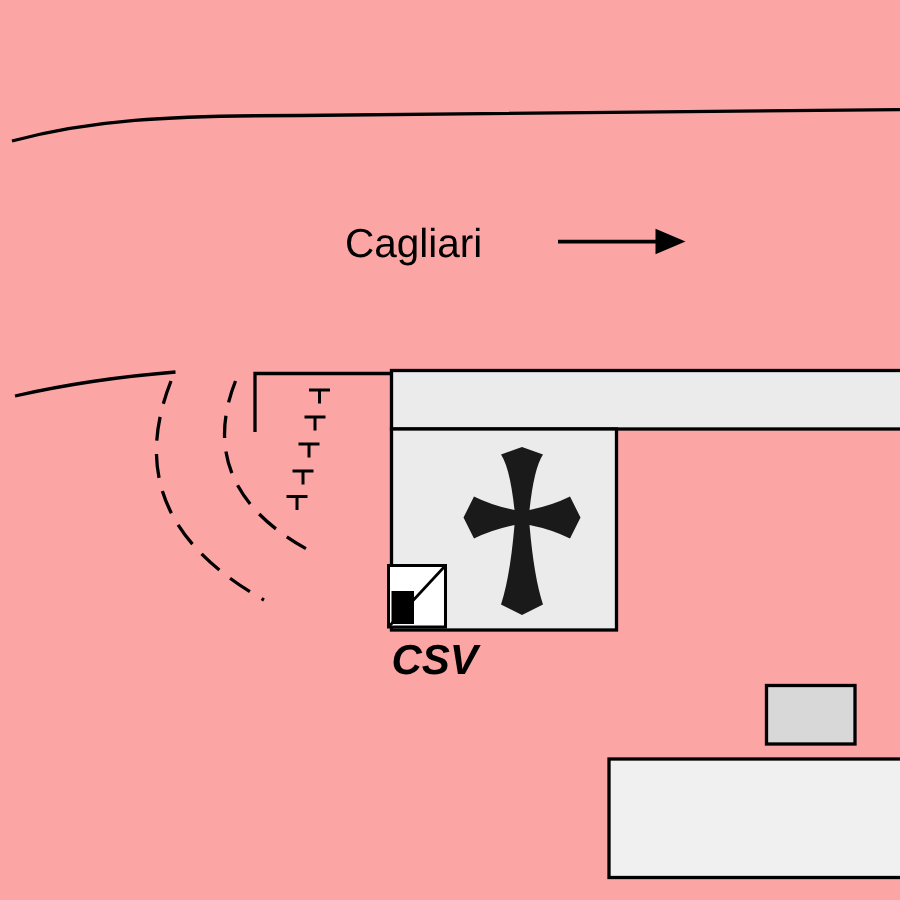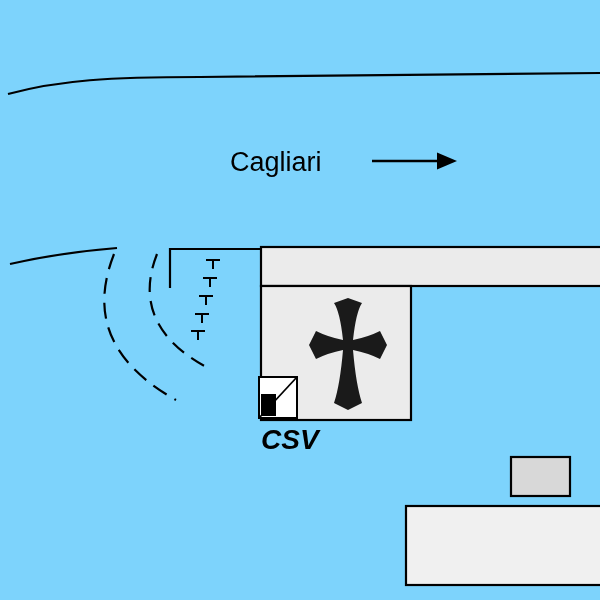--- a/index.html
+++ b/index.html
@@ -4,21 +4,21 @@
 <style>
   html, body {
     margin: 0;
     padding: 0;
     background: #ffffff;
   }
   .canvas {
     position: relative;
     width: 600px;
     height: 600px;
-    background: #7dd3fc;
+    background: #fca5a5;
     overflow: hidden;
   }
   svg {
     display: block;
   }
   .direction-label {
     font-family: "Liberation Sans", sans-serif;
     font-size: 27px;
     fill: #000000;
   }

